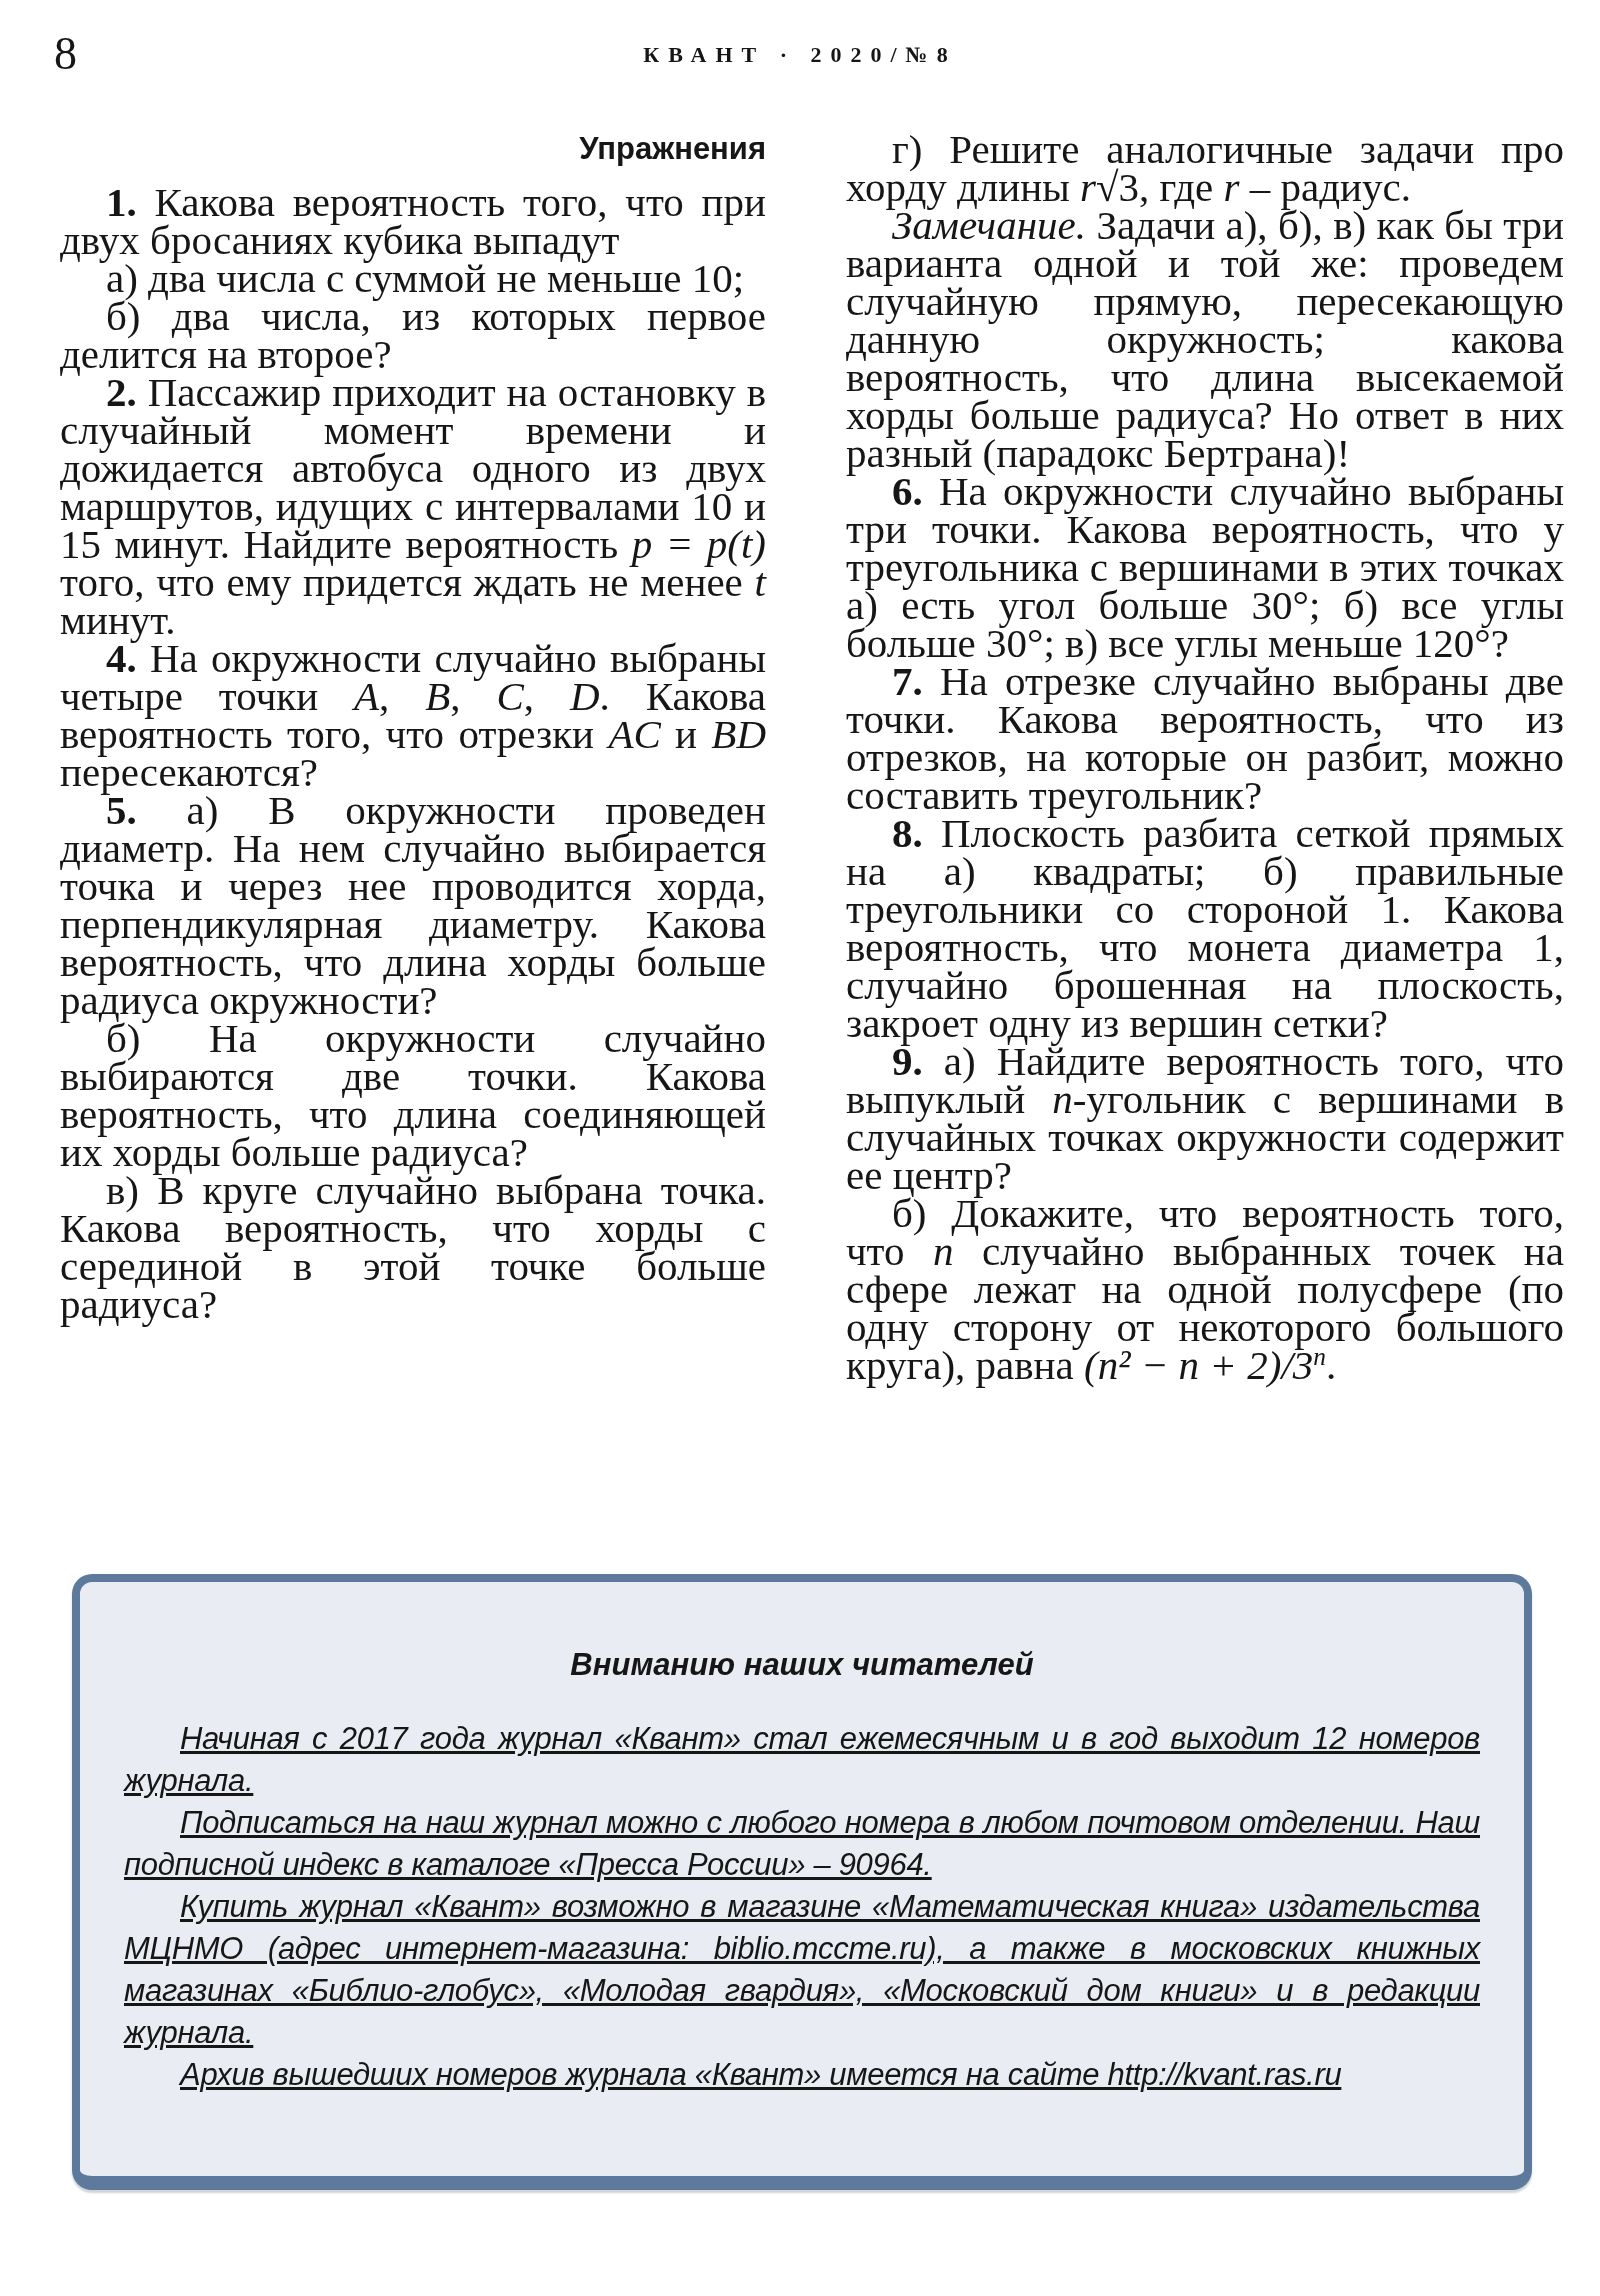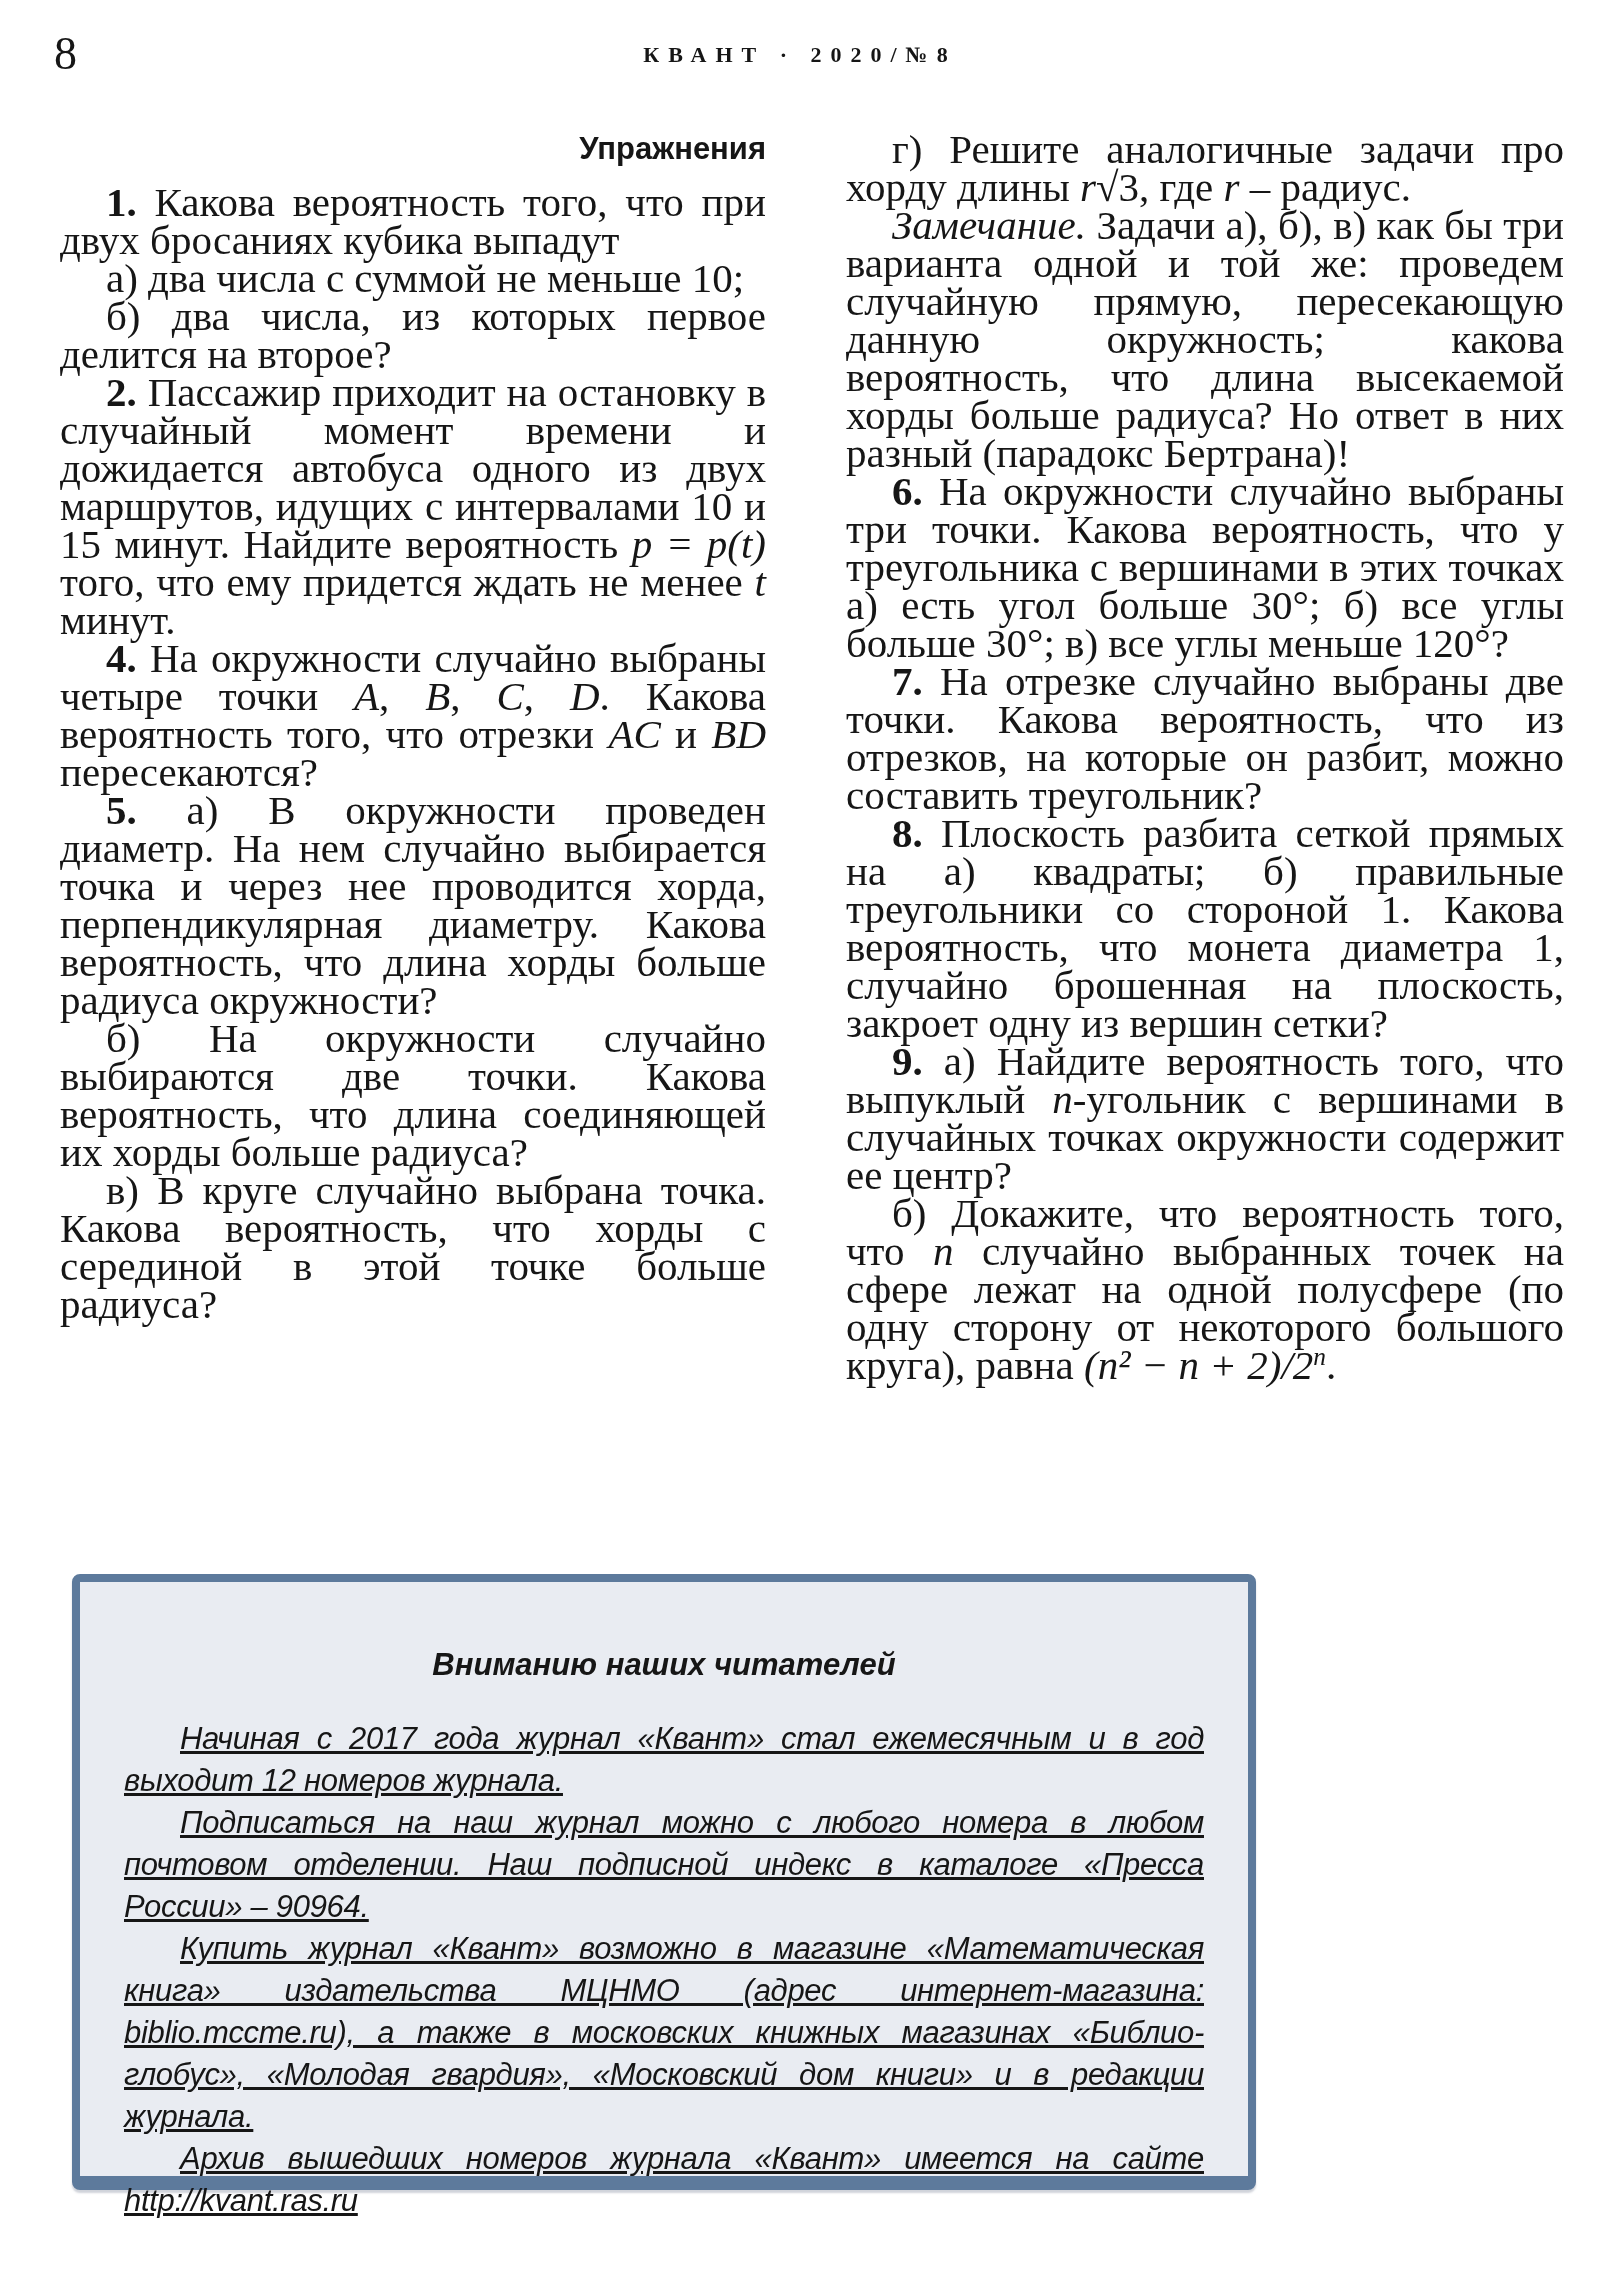--- a/index.html
+++ b/index.html
@@ -64,25 +64,25 @@
   .seg-sup{
     font-style:italic;
     font-size:0.62em;
     position:relative;
     top:-0.55em;
     line-height:0;
   }
   .notice-box{
     position:absolute;
     left:72px; top:1574px;
-    width:1184px; height:616px;
+    width:1460px; height:616px;
     background:var(--box-background);
     border:8px solid var(--box-border);
     border-bottom-width:14px;
-    border-radius:8px;
+    border-radius:20px;
     box-shadow:0 3px 2px rgba(120,130,150,0.35);
   }
   .box-title{
     margin-top:64px;
     text-align:center;
     font-family:"Liberation Sans","DejaVu Sans",sans-serif;
     font-style:italic;
     font-weight:700;
     font-size:31px;
     line-height:38px;
@@ -127,21 +127,21 @@
   </div>
 
   <div class="column column-right">
     <div>
         <p class="para"><span class="seg-normal">г) Решите аналогичные задачи про хорду длины </span><span class="seg-math">r</span><span class="seg-normal">√3, где </span><span class="seg-math">r</span><span class="seg-normal"> – радиус.</span></p>
         <p class="para"><span class="seg-italic">Замечание.</span><span class="seg-normal"> Задачи а), б), в) как бы три варианта одной и той же: проведем случайную прямую, пересекающую данную окружность; какова вероятность, что длина высекаемой хорды больше радиуса? Но ответ в них разный (парадокс Бертрана)!</span></p>
         <p class="para"><span class="seg-num">6.</span><span class="seg-normal"> На окружности случайно выбраны три точки. Какова вероятность, что у треугольника с вершинами в этих точках а) есть угол больше 30°; б) все углы больше 30°; в) все углы меньше 120°?</span></p>
         <p class="para"><span class="seg-num">7.</span><span class="seg-normal"> На отрезке случайно выбраны две точки. Какова вероятность, что из отрезков, на которые он разбит, можно составить треугольник?</span></p>
         <p class="para"><span class="seg-num">8.</span><span class="seg-normal"> Плоскость разбита сеткой прямых на а) квадраты; б) правильные треугольники со стороной 1. Какова вероятность, что монета диаметра 1, случайно брошенная на плоскость, закроет одну из вершин сетки?</span></p>
         <p class="para"><span class="seg-num">9.</span><span class="seg-normal"> а) Найдите вероятность того, что выпуклый </span><span class="seg-math">n</span><span class="seg-normal">-угольник с вершинами в случайных точках окружности содержит ее центр?</span></p>
-        <p class="para"><span class="seg-normal">б) Докажите, что вероятность того, что </span><span class="seg-math">n</span><span class="seg-normal"> случайно выбранных точек на сфере лежат на одной полусфере (по одну сторону от некоторого большого круга), равна </span><span class="seg-math">(n² − n + 2)/2</span><span class="seg-sup">n</span><span class="seg-normal">.</span></p>
+        <p class="para"><span class="seg-normal">б) Докажите, что вероятность того, что </span><span class="seg-math">n</span><span class="seg-normal"> случайно выбранных точек на сфере лежат на одной полусфере (по одну сторону от некоторого большого круга), равна </span><span class="seg-math">(n² − n + 2)/3</span><span class="seg-sup">n</span><span class="seg-normal">.</span></p>
       </div>
   </div>
 
   <div class="notice-box">
     <div class="box-title">Вниманию наших читателей</div>
     <div class="box-body">
         <p class="box-para"><span class="seg-normal">Начиная с 2017 года журнал «Квант» стал ежемесячным и в год выходит 12 номеров журнала.</span></p>
         <p class="box-para"><span class="seg-normal">Подписаться на наш журнал можно с любого номера в любом почтовом отделении. Наш подписной индекс в каталоге «Пресса России» – 90964.</span></p>
         <p class="box-para"><span class="seg-normal">Купить журнал «Квант» возможно в магазине «Математическая книга» издательства МЦНМО (адрес интернет-магазина: biblio.mccme.ru), а также в московских книжных магазинах «Библио-глобус», «Молодая гвардия», «Московский дом книги» и в редакции журнала.</span></p>
         <p class="box-para"><span class="seg-normal">Архив вышедших номеров журнала «Квант» имеется на сайте http://kvant.ras.ru</span></p>

